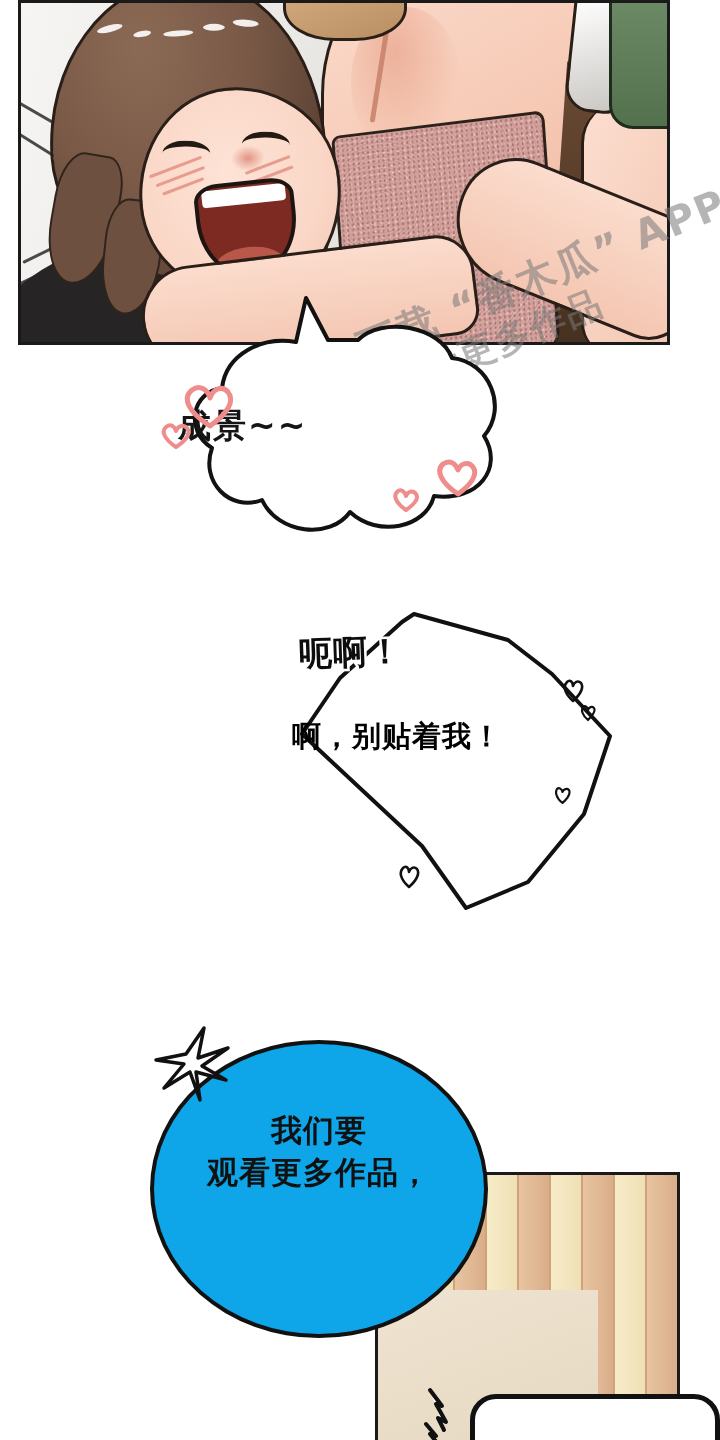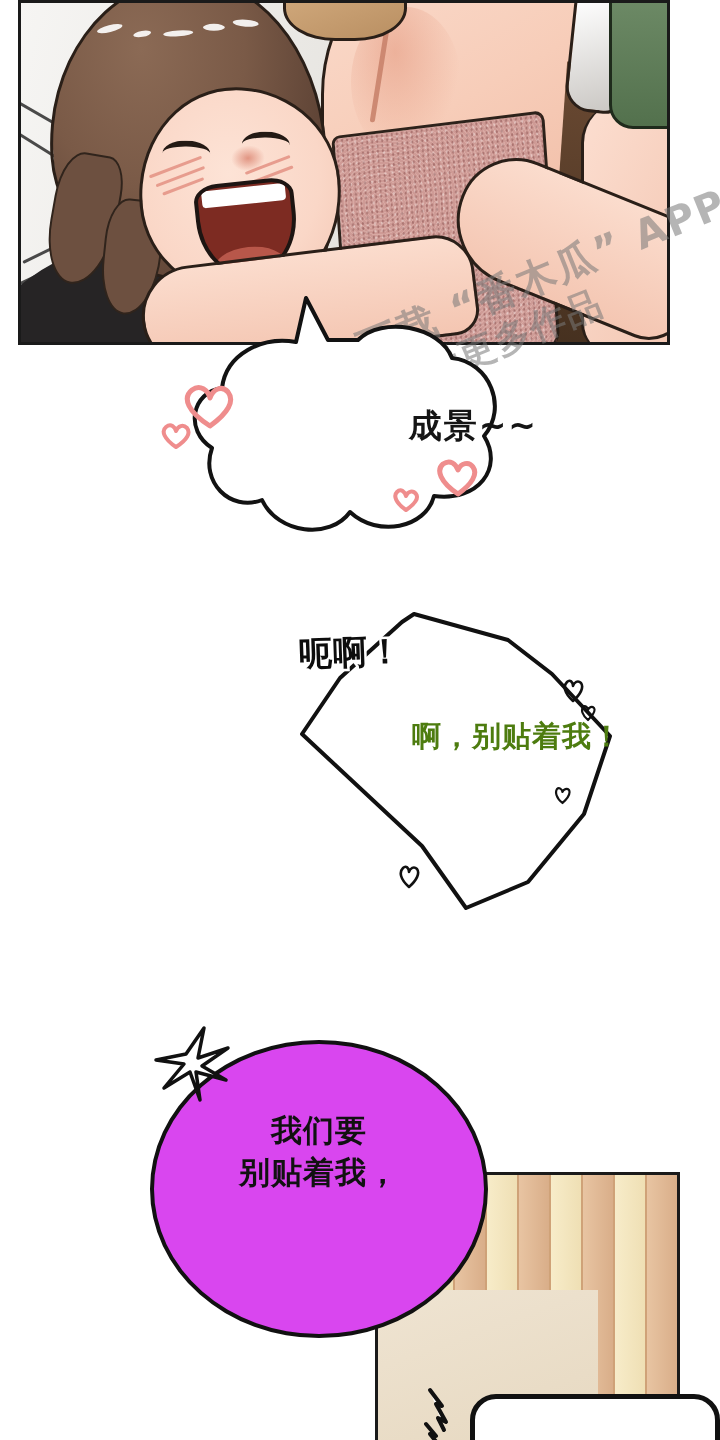--- a/index.html
+++ b/index.html
@@ -265,21 +265,21 @@
   
   .bubble1-wrap {
     position: absolute;
     left: 178px; top: 296px;
     width: 360px; height: 250px;
   }
   .bubble1-text {
     position: absolute;
     left: 0; right: 0;
     top: 108px;
-    text-align: right;
+    text-align: left;
     font-size: 33px;
     font-weight: 700;
     color: #151515;
     letter-spacing: 2px;
   }
 
   
   .bubble2-wrap {
     position: absolute;
     left: 262px; top: 600px;
@@ -293,34 +293,34 @@
     color: #0d0d0d;
     letter-spacing: 1px;
     -webkit-text-stroke: 5px #ffffff;
     paint-order: stroke fill;
     transform: rotate(-2deg);
   }
   .bubble2-text {
     position: absolute;
     left: 30px; top: 118px;
     width: 330px;
-    text-align: right;
+    text-align: left;
     font-size: 29px;
     font-weight: 700;
-    color: #4d7c0f;
+    color: #000000;
     line-height: 1.28;
     letter-spacing: 1px;
   }
 
   
   .bubble3 {
     position: absolute;
     left: 150px; top: 1040px;
     width: 330px; height: 290px;
-    background: #d946ef;
+    background: #0ea5e9;
     border: 4px solid #111111;
     border-radius: 50%;
     z-index: 5;
   }
   .bubble3-text {
     position: absolute;
     left: 0; right: 0; top: 66px;
     text-align: center;
     font-size: 31px;
     font-weight: 700;
@@ -525,21 +525,21 @@
     <div class="tread" style="left:92px;  top:156px; width:34px; height:12px; transform:rotate(34deg);"></div>
     <div class="tread" style="left:136px; top:186px; width:34px; height:12px; transform:rotate(34deg);"></div>
     <div class="tread" style="left:180px; top:216px; width:34px; height:12px; transform:rotate(34deg);"></div>
 
     <div class="floor"></div>
   </div>
 
   <div class="bubble3">
     <div class="bubble3-text">
       <div>我们要</div>
-      <div>别贴着我，</div>
+      <div>观看更多作品，</div>
     </div>
   </div>
 
   <svg style="position:absolute;left:148px;top:1022px;z-index:6;" width="96" height="92" viewBox="0 0 96 92">
     <path d="M56 6 L50 36 L80 26 L54 44 L78 58 L48 50 L52 78 L42 50 L16 66 L36 42 L8 38 L38 32 Z" fill="#ffffff" stroke="#111111" stroke-width="3.5" stroke-linejoin="round"></path>
   </svg>
 
   <div class="bottom-bubble">
     <span></span>
   </div>

